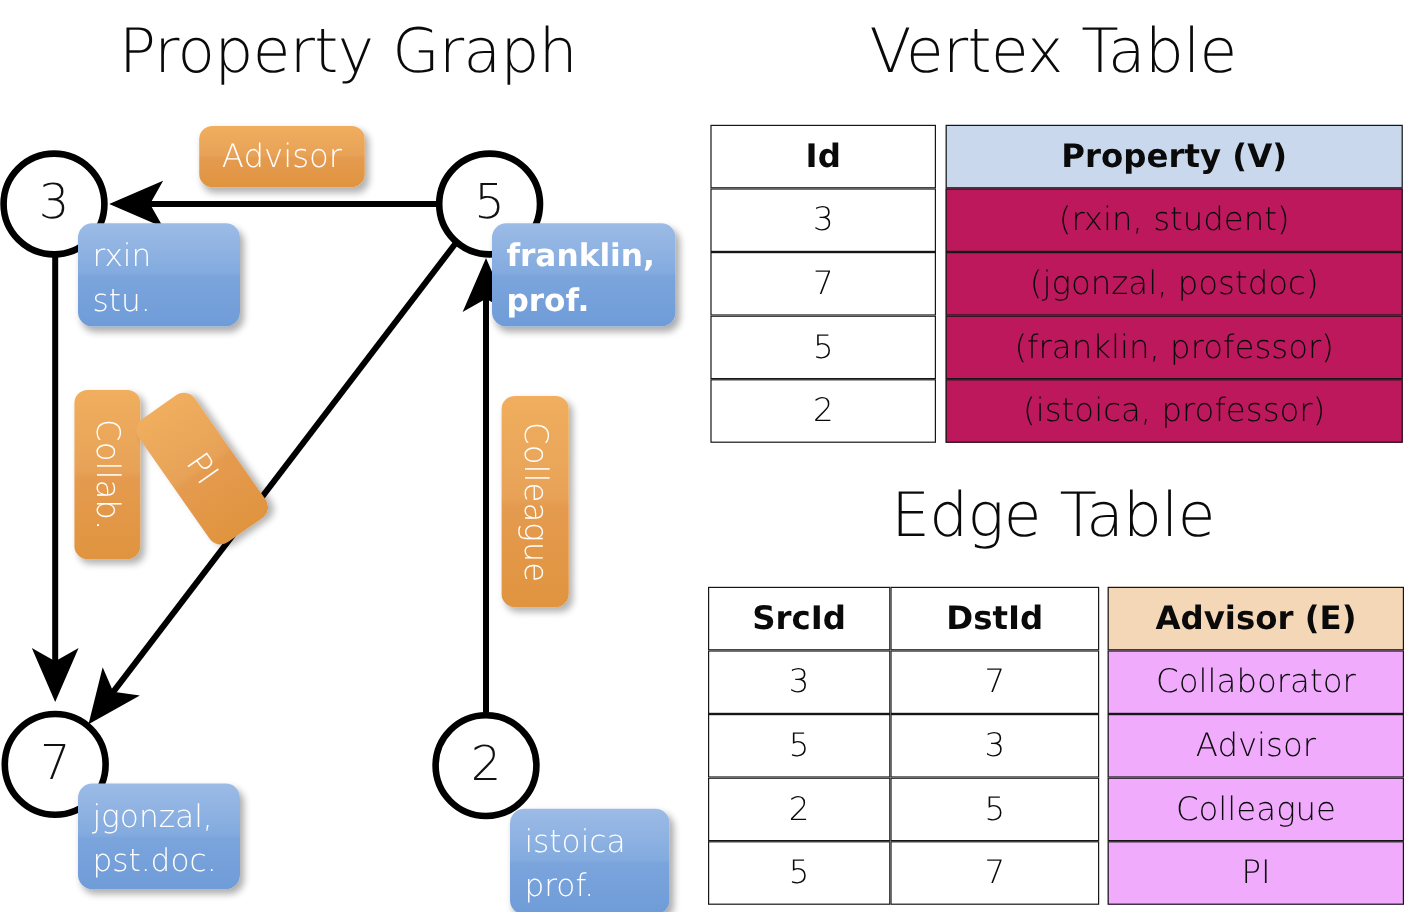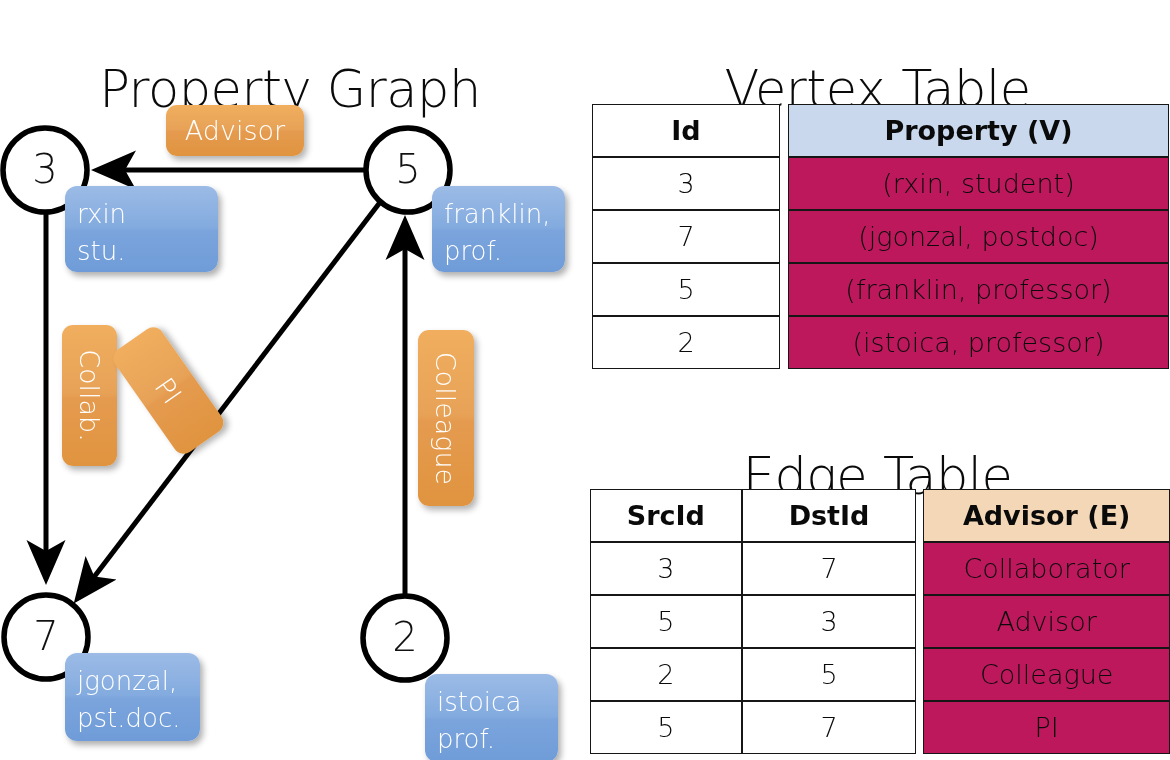--- a/index.html
+++ b/index.html
@@ -20,21 +20,20 @@
   .slide-title {
     position: absolute;
     font-family: "DejaVu Sans", sans-serif;
     font-weight: 300;
     font-size: 51px;
     line-height: 1;
     letter-spacing: -0.5px;
     color: #0a0a0a;
     white-space: nowrap;
     text-align: center;
-    margin-top: 46px;
   }
   #title-property-graph { left: 0; top: 18px; width: 580px; }
   #title-vertex-table   { left: 585px; top: 18px; width: 585px; }
   #title-edge-table     { left: 585px; top: 405px; width: 585px; }
 
   
   #graph-panel {
     position: absolute;
     left: 0; top: 0;
     width: 585px; height: 760px;
@@ -117,21 +116,21 @@
   #vertex-table .c-gap  { width: 8px; }
   #vertex-table .c-prop { width: 381px; height: 53px; }
   #vertex-table .prop-cell { background: #be185d; }
   #vertex-table .prop-head { background: #c9d8ed; }
 
   #edge-table { left: 590px; top: 489px; }
   #edge-table .c-src  { width: 152px; height: 53px; }
   #edge-table .c-dst  { width: 175px; height: 53px; }
   #edge-table .c-gap  { width: 7px; }
   #edge-table .c-prop { width: 247px; height: 53px; }
-  #edge-table .prop-cell { background: #be185d; }
+  #edge-table .prop-cell { background: #f0abfc; }
   #edge-table .prop-head { background: #f4d7b6; }
 </style>
 </head>
 <body>
 
 <div class="slide-title" id="title-property-graph">Property Graph</div>
 <div class="slide-title" id="title-vertex-table">Vertex Table</div>
 <div class="slide-title" id="title-edge-table">Edge Table</div>
 
 <div id="graph-panel">
@@ -155,23 +154,23 @@
     <circle cx="408" cy="170" r="42" fill="#fff" stroke="#000" stroke-width="5.5"></circle>
     <circle cx="46" cy="637" r="42" fill="#fff" stroke="#000" stroke-width="5.5"></circle>
     <circle cx="405" cy="638" r="42" fill="#fff" stroke="#000" stroke-width="5.5"></circle>
   </svg>
 
   <div class="node-circle-label" style="left:23px; top:146px;">3</div>
   <div class="node-circle-label" style="left:386px; top:146px;">5</div>
   <div class="node-circle-label" style="left:24px; top:613px;">7</div>
   <div class="node-circle-label" style="left:383px; top:614px;">2</div>
 
-  <div class="vprop-box" style="left:65px;  top:186px; width:153px; height:86px;">rxin
+  <div class="vprop-box" style="left:65px;  top:186px; width:135px; height:86px;">rxin
 stu.</div>
-  <div class="vprop-box" style="left:432px; top:186px; width:133px; height:86px;">franklin,
+  <div class="vprop-box" style="left:410px; top:186px; width:153px; height:86px;font-weight:bold;">franklin,
 prof.</div>
   <div class="vprop-box" style="left:65px;  top:653px; width:135px; height:88px;">jgonzal,
 pst.doc.</div>
   <div class="vprop-box" style="left:425px; top:653px; width:133px; height:88px;margin-top:21px;">istoica
 prof.</div>
 
   <div class="eprop-box" style="left:166px; top:105px; width:138px; height:51px;">
     <span>Advisor</span>
   </div>
 

